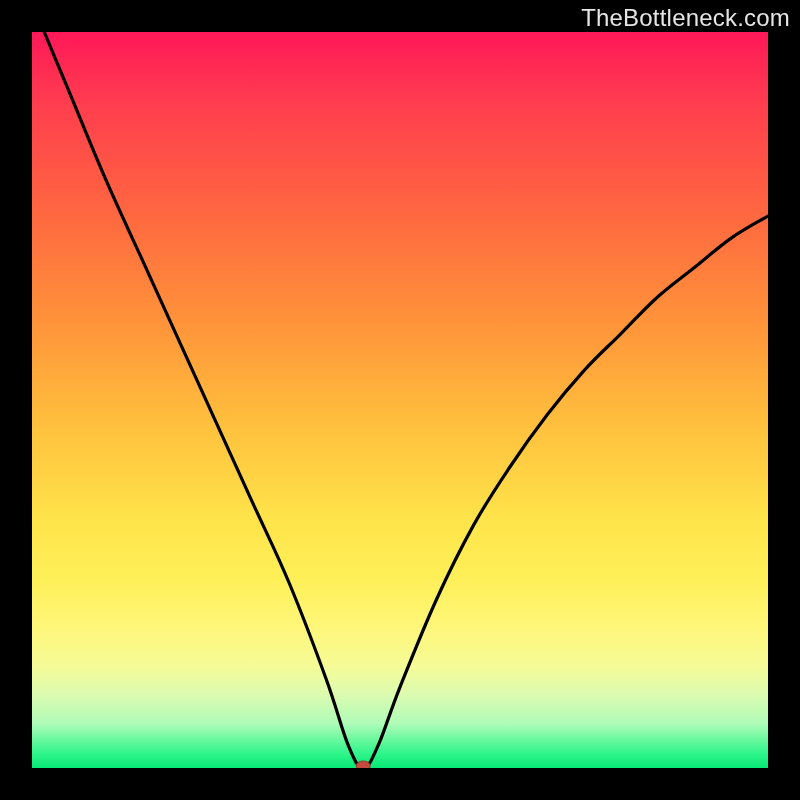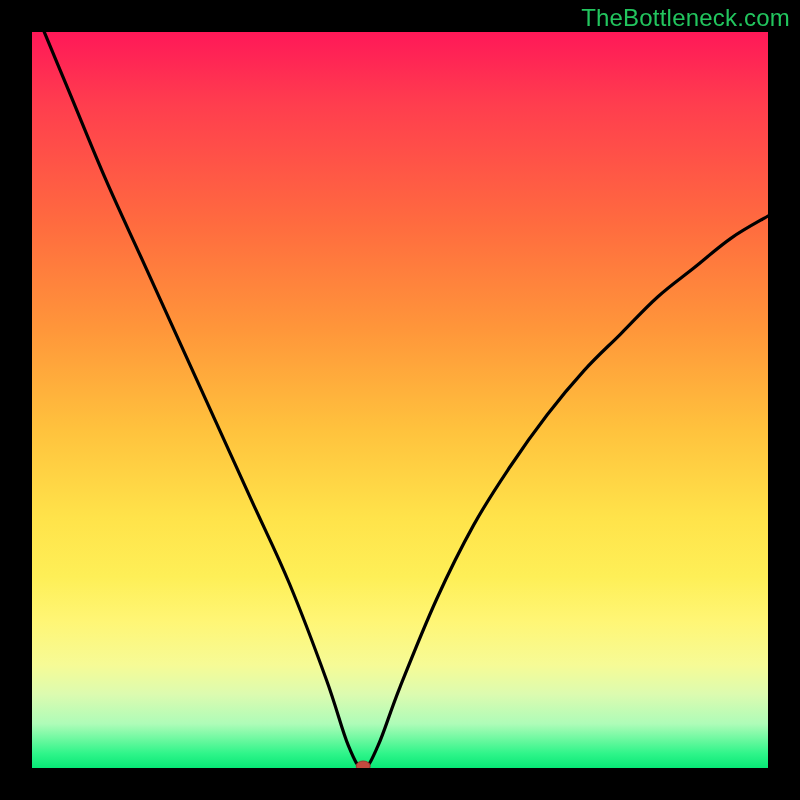--- a/index.html
+++ b/index.html
@@ -39,21 +39,21 @@
       #dcfbb0 90%,
       #aefcb8 94%,
       #30f58a 98%,
       #07e876 100%
     );
   }
   .watermark {
     position: absolute;
     top: 4px;
     right: 10px;
-    color: #22c55e;
+    color: #e5e5e5;
     font-size: 24px;
     font-weight: 500;
     letter-spacing: 0.2px;
   }
   svg.curve {
     position: absolute;
     top: 0;
     left: 0;
     width: 736px;
     height: 736px;

